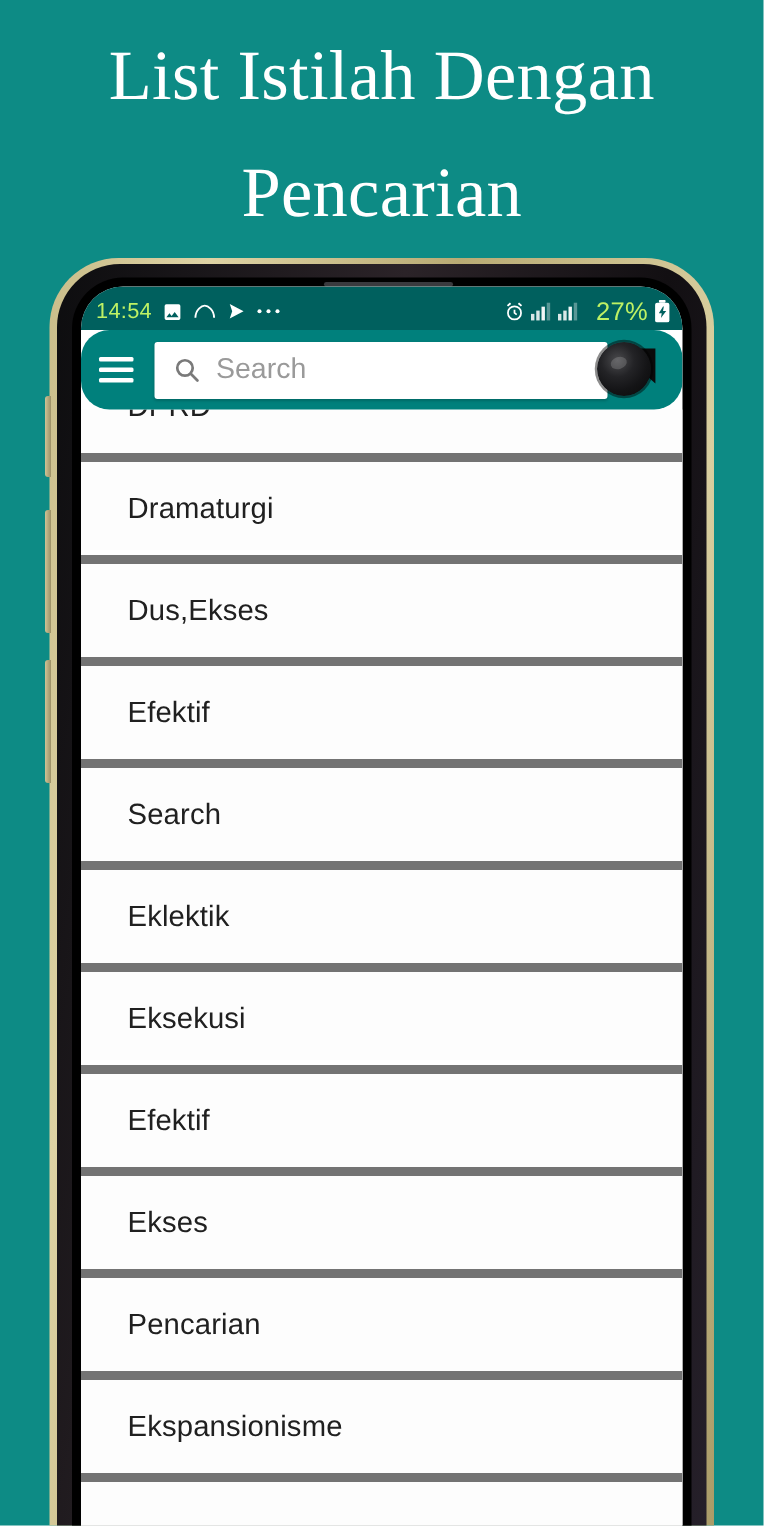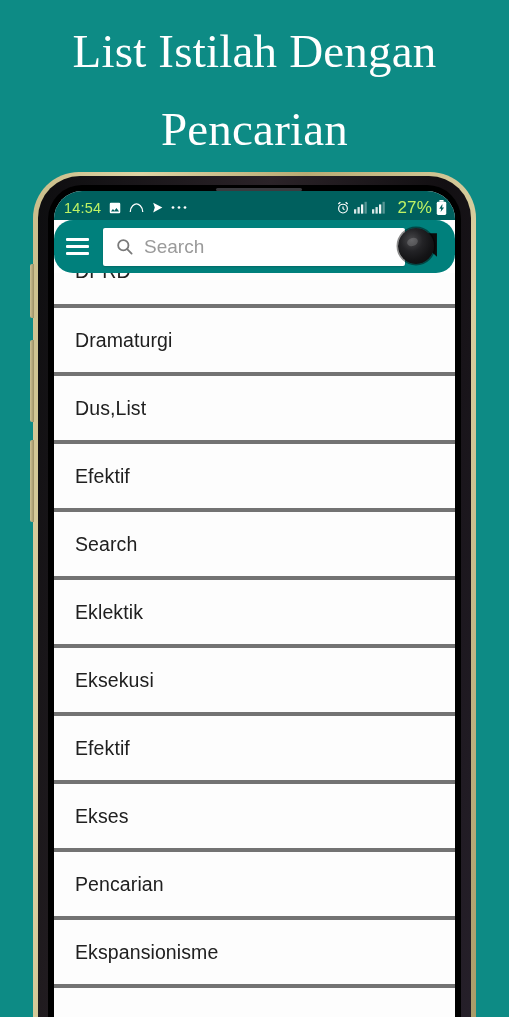--- a/index.html
+++ b/index.html
@@ -188,24 +188,24 @@
   }
 
   
   .list {
     background: #fdfdfd;
     height: 763px;
     overflow: hidden;
   }
   .list-row {
     height: 68px;
-    border-bottom: 4px solid #737373;
-    display: flex;
-    align-items: center;
-    padding-left: 21px;
+    border-bottom: 6px solid #737373;
+    display: flex;
+    align-items: center;
+    padding-left: 31px;
     background: #fdfdfd;
   }
   .list-row.clipped {
     height: 35px;
     align-items: flex-start;
   }
   .list-row.clipped .row-label {
     margin-top: -13px;
   }
   .row-label {
@@ -320,21 +320,21 @@
       </div>
 
       <div class="list">
           <div class="list-row clipped">
             <span class="row-label">DPRD</span>
           </div>
           <div class="list-row">
             <span class="row-label">Dramaturgi</span>
           </div>
           <div class="list-row">
-            <span class="row-label">Dus,List</span>
+            <span class="row-label">Dus,Ekses</span>
           </div>
           <div class="list-row">
             <span class="row-label">Efektif</span>
           </div>
           <div class="list-row">
             <span class="row-label">Search</span>
           </div>
           <div class="list-row">
             <span class="row-label">Eklektik</span>
           </div>

